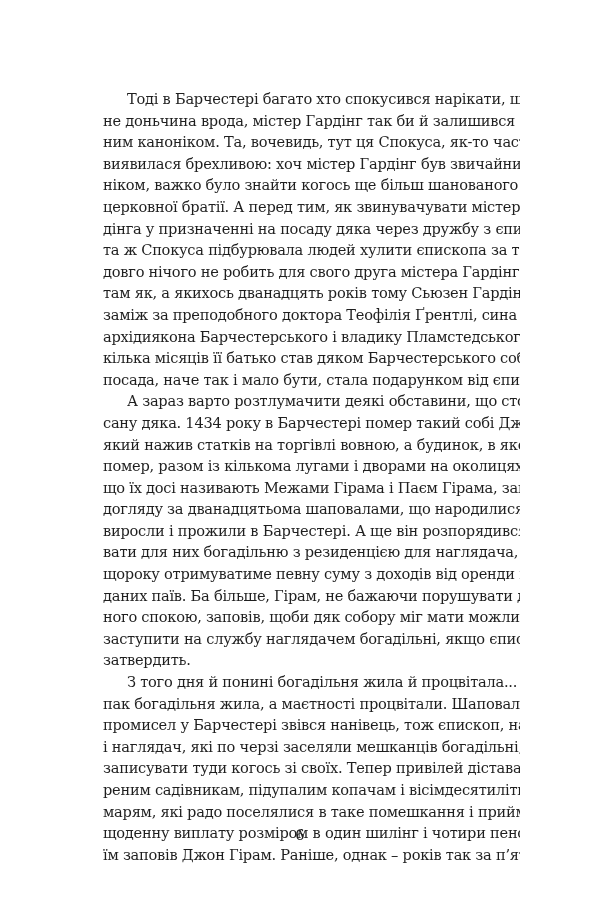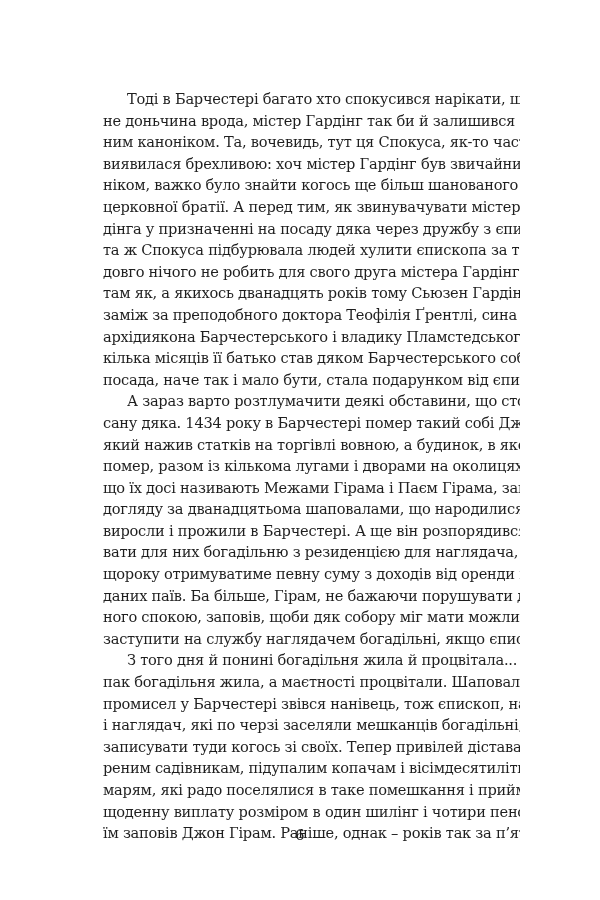--- a/index.html
+++ b/index.html
@@ -84,20 +84,21 @@
       <span class="line">який нажив статків на торгівлі вовною, а будинок, в якому</span>
       <span class="line">помер, разом із кількома лугами і дворами на околицях містечка,</span>
       <span class="line">що їх досі називають Межами Гірама і Паєм Гірама, заповів для</span>
       <span class="line">догляду за дванадцятьома шаповалами, що народилися,</span>
       <span class="line">виросли і прожили в Барчестері. А ще він розпорядився збуду-</span>
       <span class="line">вати для них богадільню з резиденцією для наглядача, який теж</span>
       <span class="line">щороку отримуватиме певну суму з доходів від оренди вже зга-</span>
       <span class="line">даних паїв. Ба більше, Гірам, не бажаючи порушувати душев-</span>
       <span class="line">ного спокою, заповів, щоби дяк собору міг мати можливість</span>
       <span class="line">заступити на службу наглядачем богадільні, якщо єпископ його</span>
+      <span class="line last">затвердить.</span>
     </div>
 
     <div>
       <span class="line indent">З того дня й понині богадільня жила й процвітала... чи то</span>
       <span class="line">пак богадільня жила, а маєтності процвітали. Шаповальний</span>
       <span class="line">промисел у Барчестері звівся нанівець, тож єпископ, настоятель</span>
       <span class="line">і наглядач, які по черзі заселяли мешканців богадільні, почали</span>
       <span class="line">записувати туди когось зі своїх. Тепер привілей діставався замо-</span>
       <span class="line">реним садівникам, підупалим копачам і вісімдесятилітнім пала-</span>
       <span class="line">марям, які радо поселялися в таке помешкання і приймали</span>

